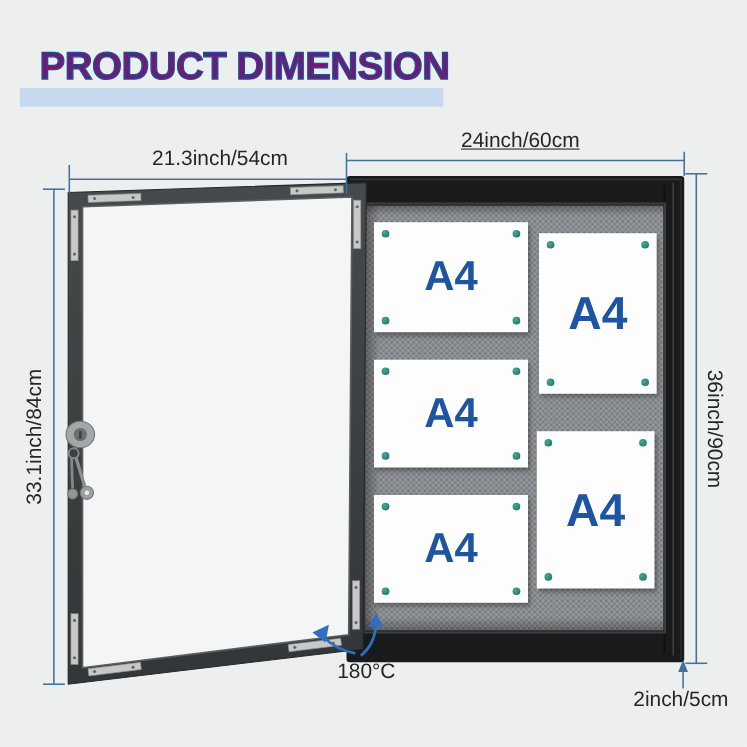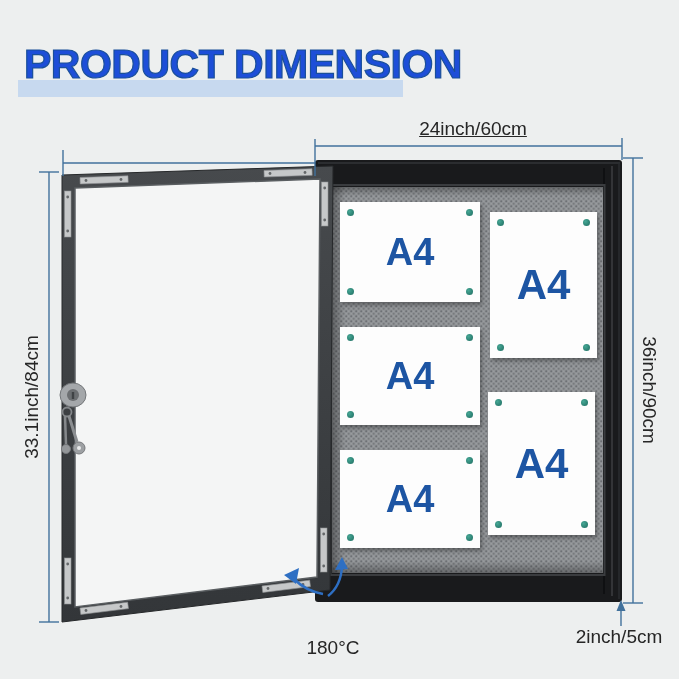--- a/index.html
+++ b/index.html
@@ -7,36 +7,36 @@
     position:relative;width:679px;height:679px;overflow:hidden;
     background:#edefef;
     font-family:"Liberation Sans",sans-serif;
   }
   
   .title-highlight{
     position:absolute;left:18px;top:80px;width:385px;height:17px;
     background:#c7d9ef;
   }
   .page-title{
-    position:absolute;left:24px;top:41px;
-    font-size:41px;font-weight:bold;letter-spacing:-0.5px;
-    color:#1d4ed8;-webkit-text-stroke:1.2px #1a4f99;
+    position:absolute;left:36px;top:41px;
+    font-size:35px;font-weight:bold;letter-spacing:-0.5px;
+    color:#701a75;-webkit-text-stroke:1.2px #1a4f99;
     white-space:nowrap;
   }
   
   .dim{
     position:absolute;font-size:19px;color:#262626;text-align:center;
     white-space:nowrap;
   }
   .dim-door-w{left:100px;top:134px;width:200px;}
   .dim-board-w{left:373px;top:118px;width:200px;text-decoration:underline;}
   .dim-door-h{left:-67px;top:385px;width:200px;height:24px;transform:rotate(-90deg);}
   .dim-board-h{left:548px;top:378px;width:200px;height:24px;transform:rotate(90deg);}
   .dim-depth{left:549px;top:626px;width:140px;}
-  .dim-angle{left:263px;top:637px;width:140px;text-align:center;}
+  .dim-angle{left:263px;top:600px;width:140px;text-align:center;}
   
   .paper{
     position:absolute;background:#fdfdfd;
     box-shadow:2px 3px 4px rgba(0,0,0,0.32);
     display:flex;align-items:center;justify-content:center;
   }
   .paper .a4-label{font-weight:bold;color:#1d55a3;}
   .paper.landscape .a4-label{font-size:38px;}
   .paper.portrait .a4-label{font-size:42px;}
   .p1{left:340px;top:202px;width:140px;height:100px;}
@@ -202,19 +202,20 @@
     <span class="a4-label">A4</span>
     <span class="pin tl"></span>
     <span class="pin tr"></span>
     <span class="pin bl"></span>
     <span class="pin br"></span>
   </div>
 
   <div class="title-highlight"></div>
   <div class="page-title">PRODUCT DIMENSION</div>
 
+  <div class="dim dim-door-w">21.3inch/54cm</div>
   <div class="dim dim-board-w">24inch/60cm</div>
   <div class="dim dim-door-h">33.1inch/84cm</div>
   <div class="dim dim-board-h">36inch/90cm</div>
   <div class="dim dim-depth">2inch/5cm</div>
   <div class="dim dim-angle">180°C</div>
 
 </div>
 
 </body></html>

